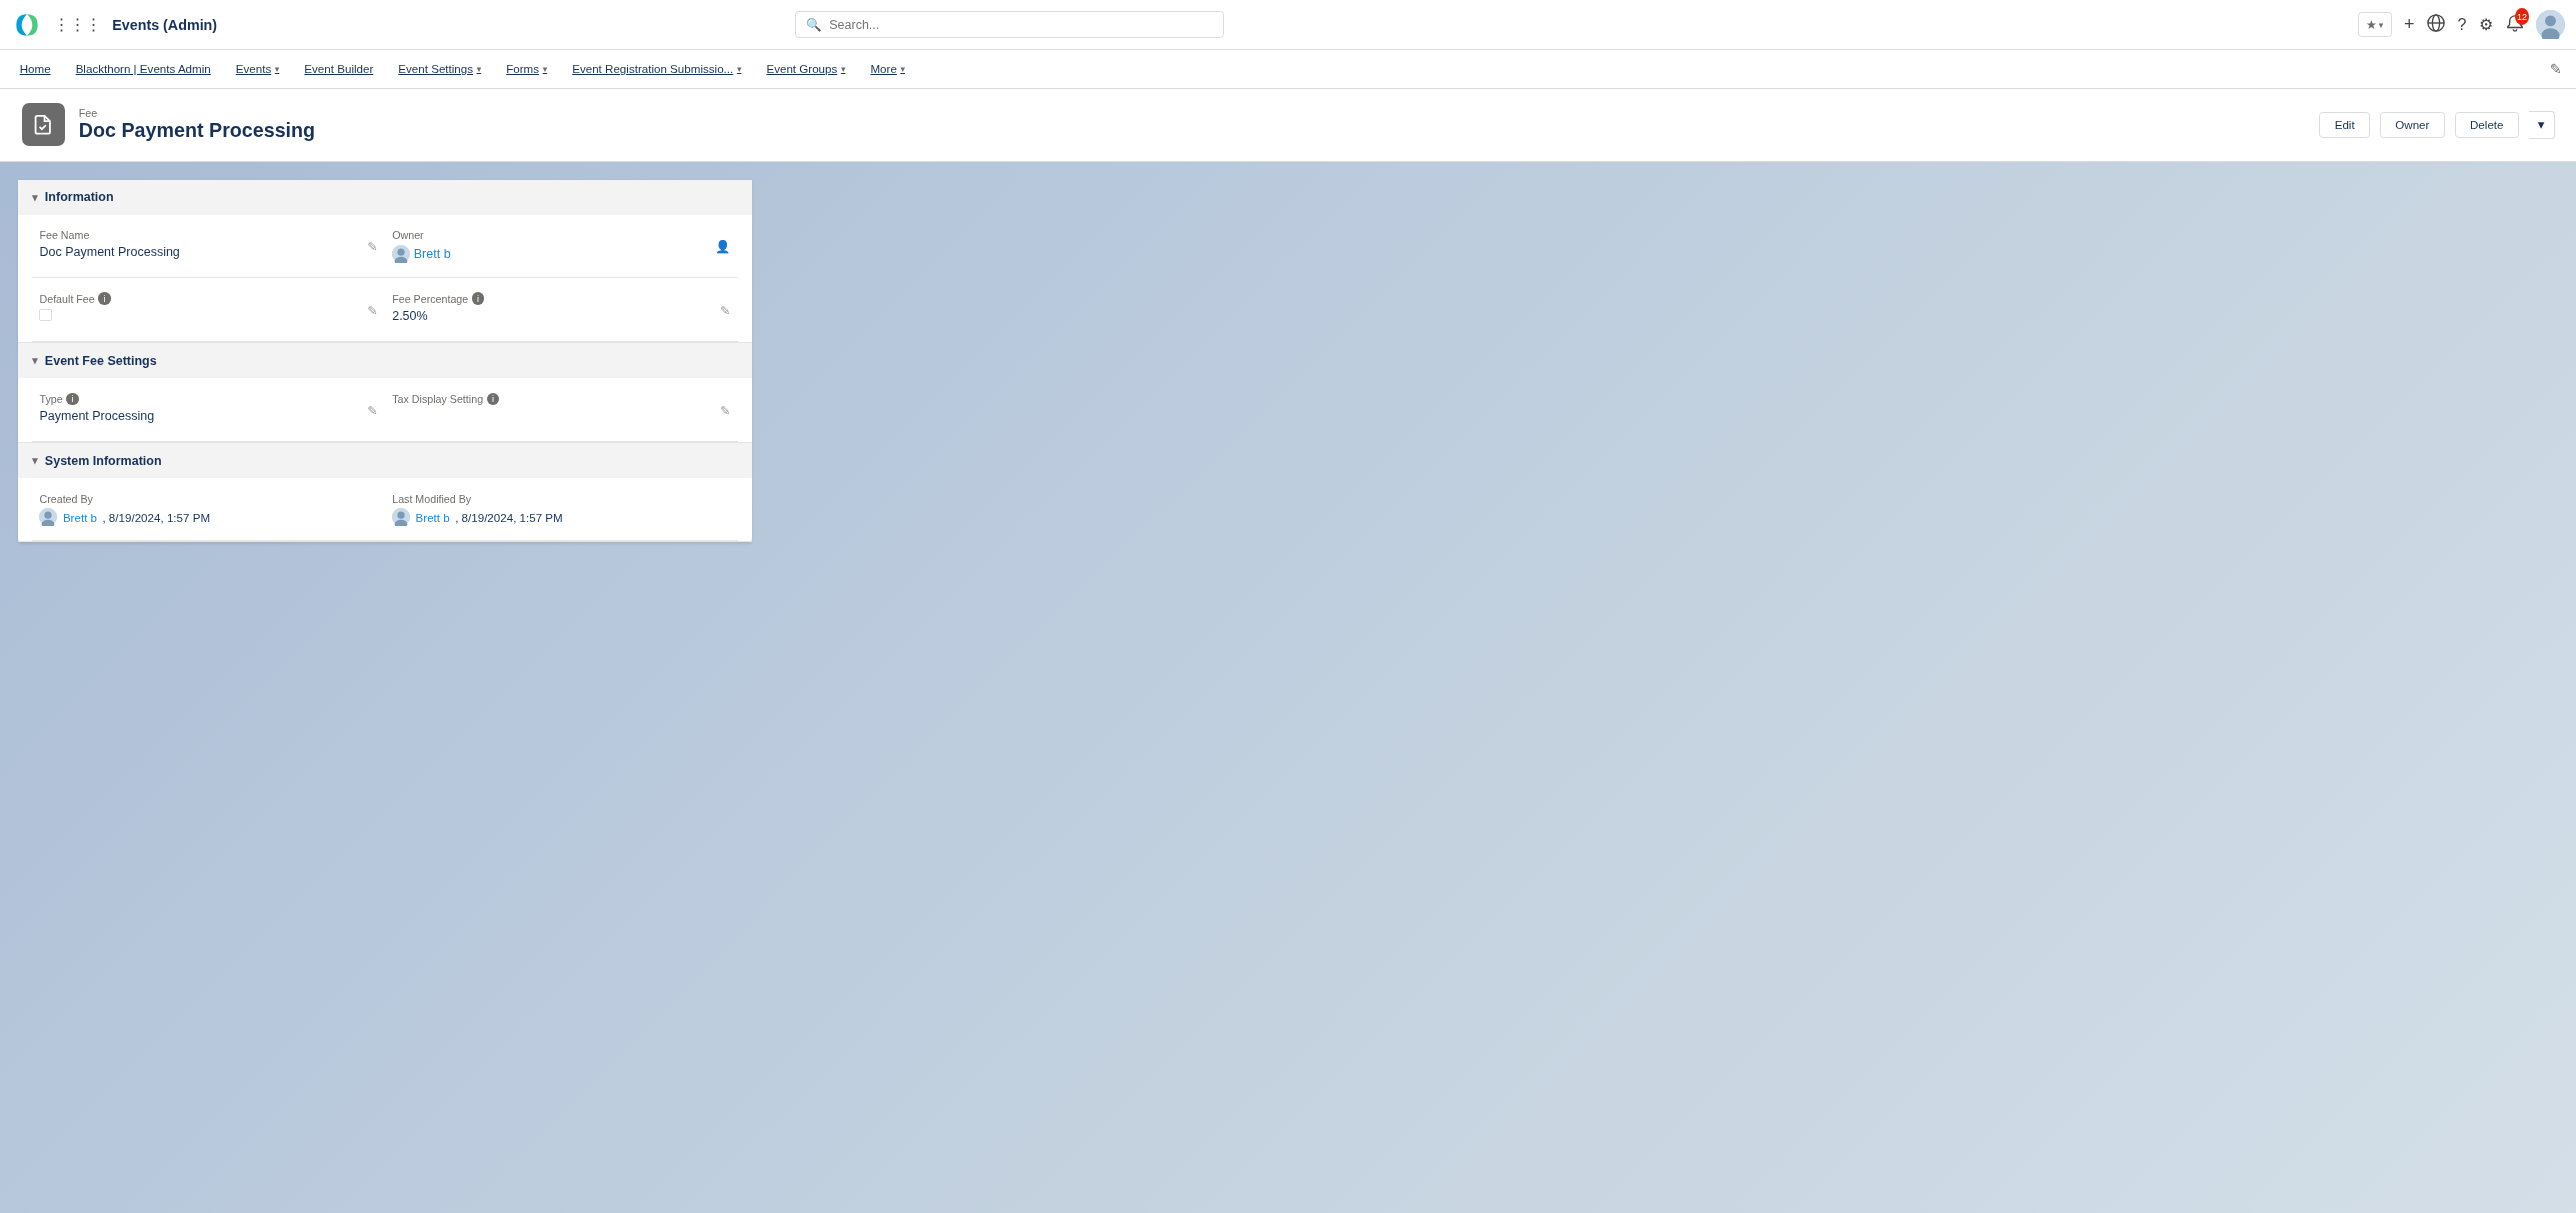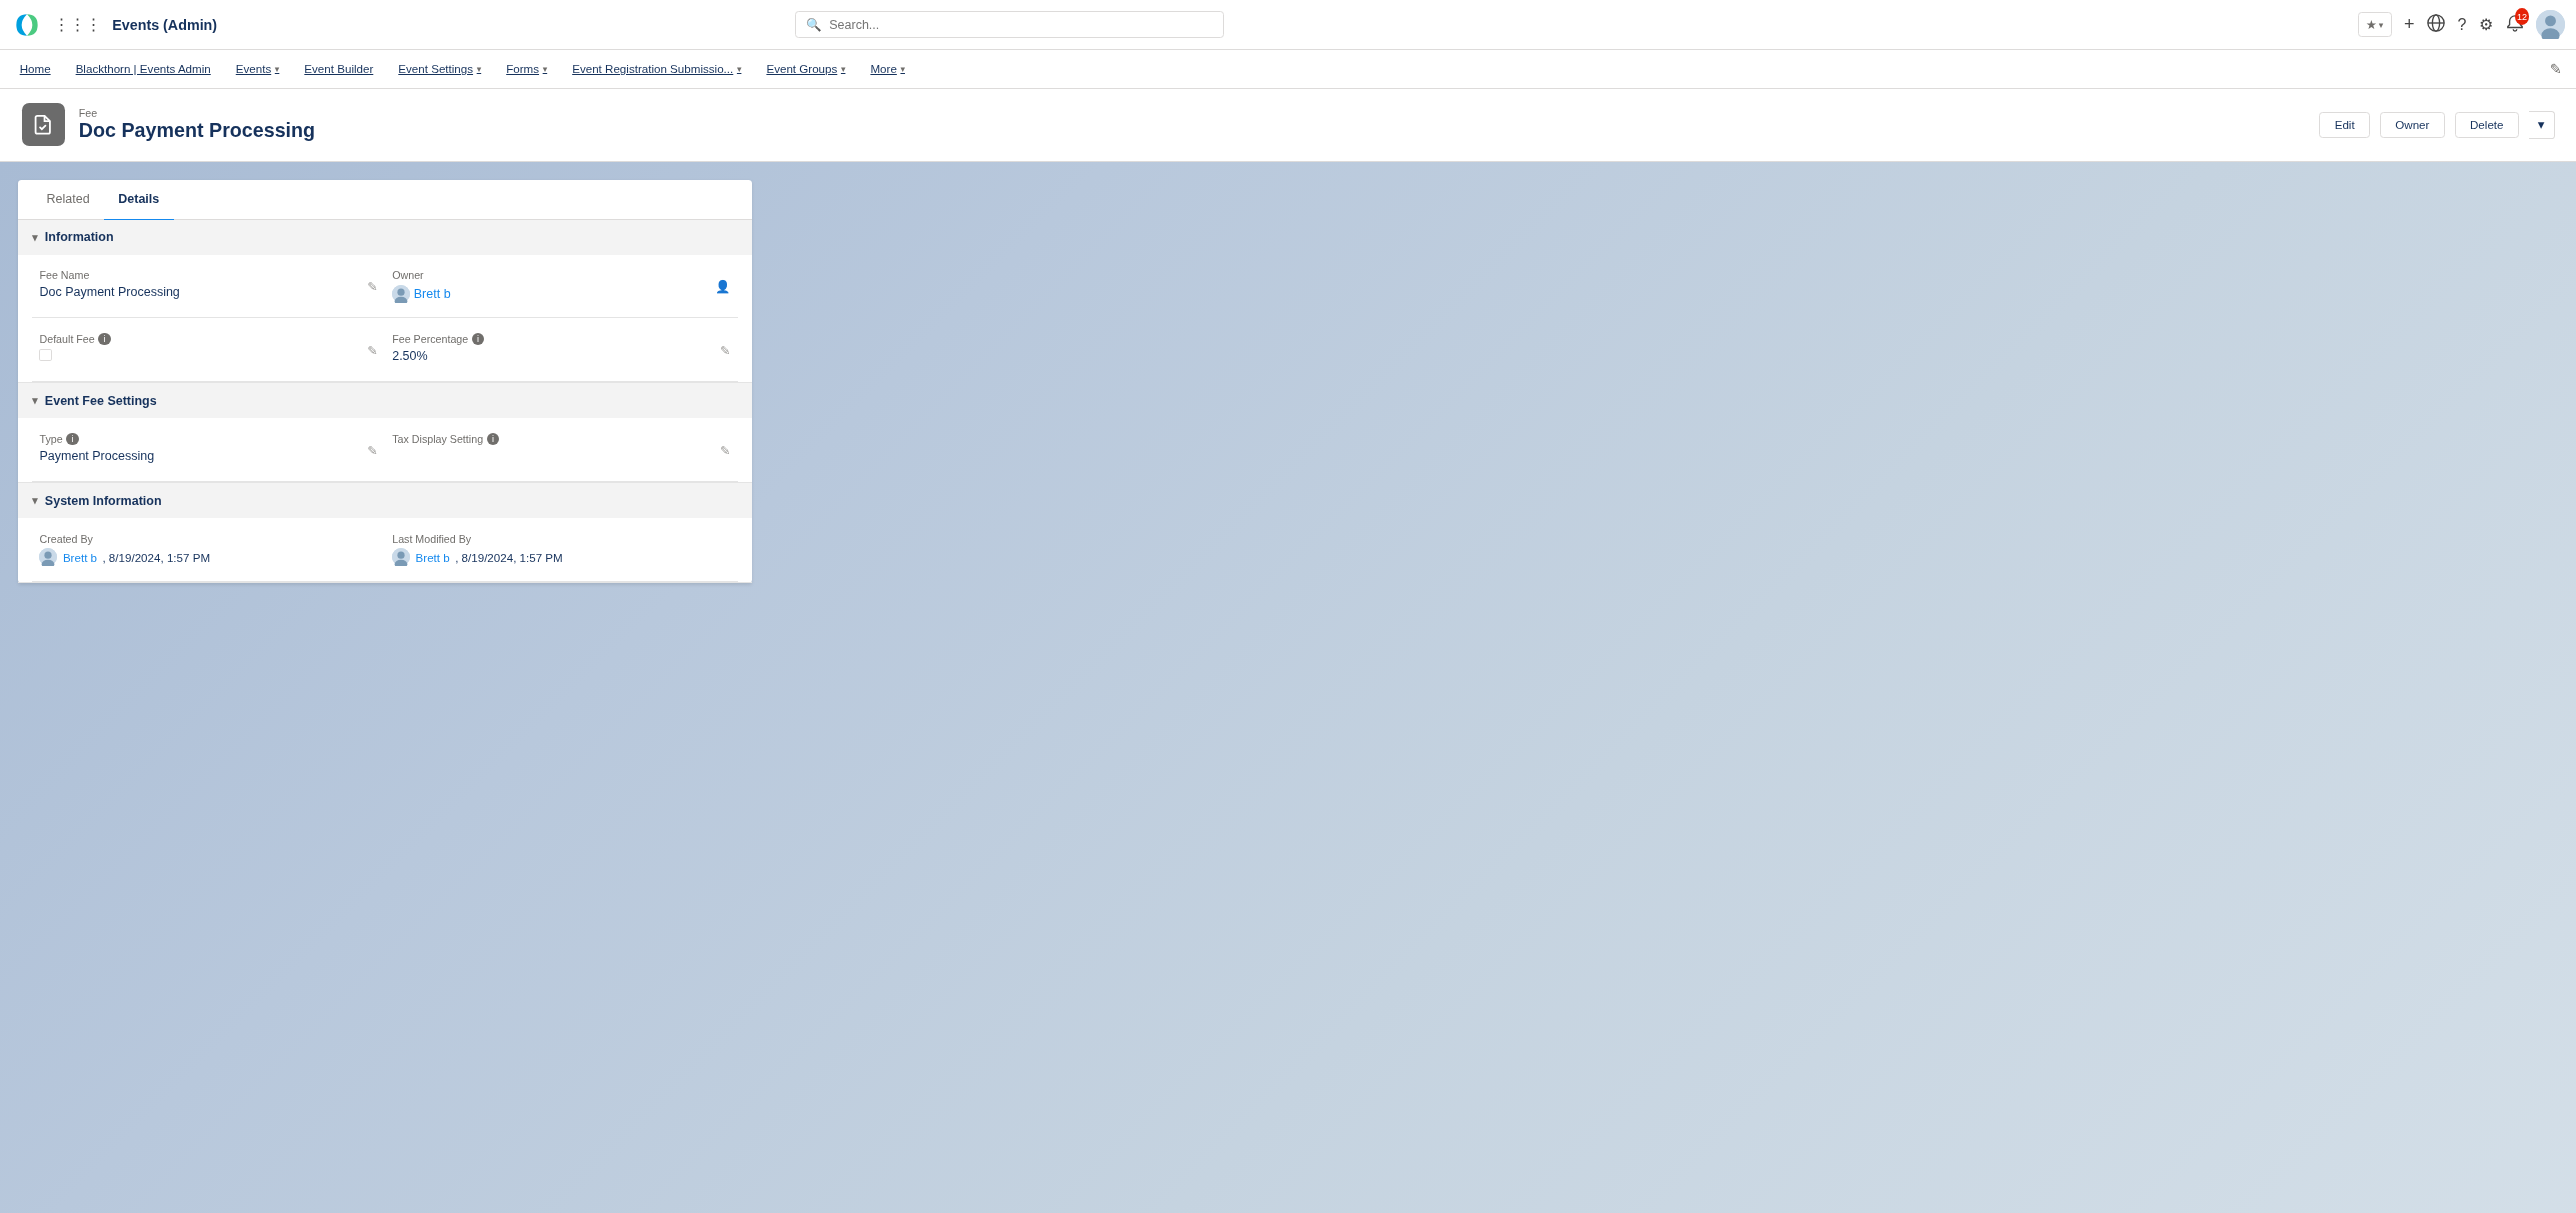--- a/index.html
+++ b/index.html
@@ -475,28 +475,20 @@
     <button class="btn btn-outline">Edit</button>
     <button class="btn btn-outline">Owner</button>
     <button class="btn btn-outline">Delete</button>
     <button class="btn-dropdown">▾</button>
   </div>
 </div>
 
 <div class="main-content">
   <div class="record-panel">
 
-    <div class="tabs">
-      <div class="tab">
-        <span>Related</span>
-      </div>
-      <div class="tab active">
-        <span>Details</span>
-      </div>
-    </div>
 
     <div class="section">
       <div class="section-header">
         <span class="section-chevron">▾</span>
         <span>Information</span>
       </div>
       <div class="section-body">
 
         <div class="field-group">
           <div class="field-label">

